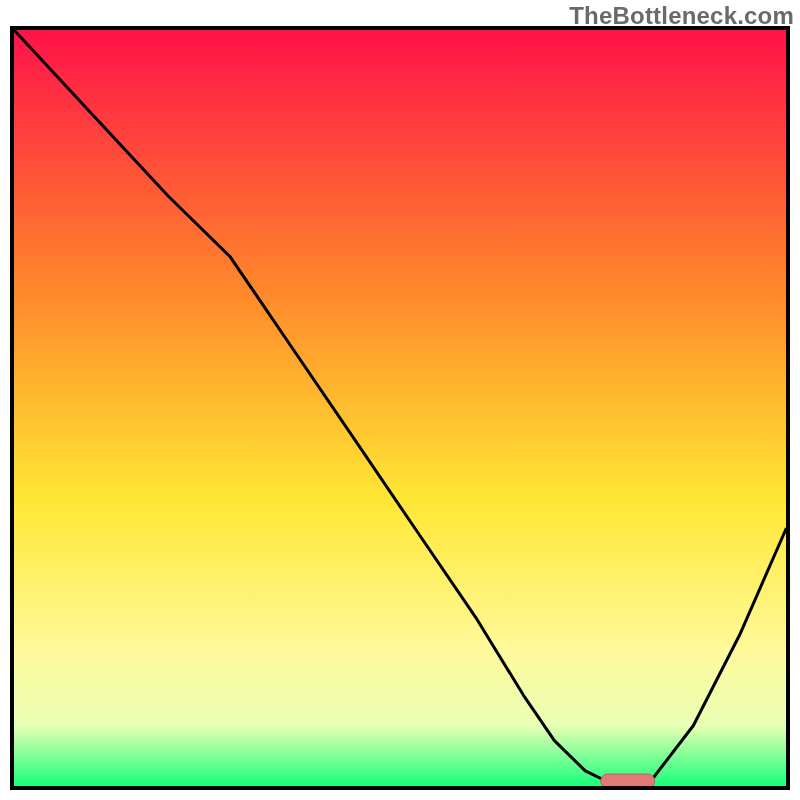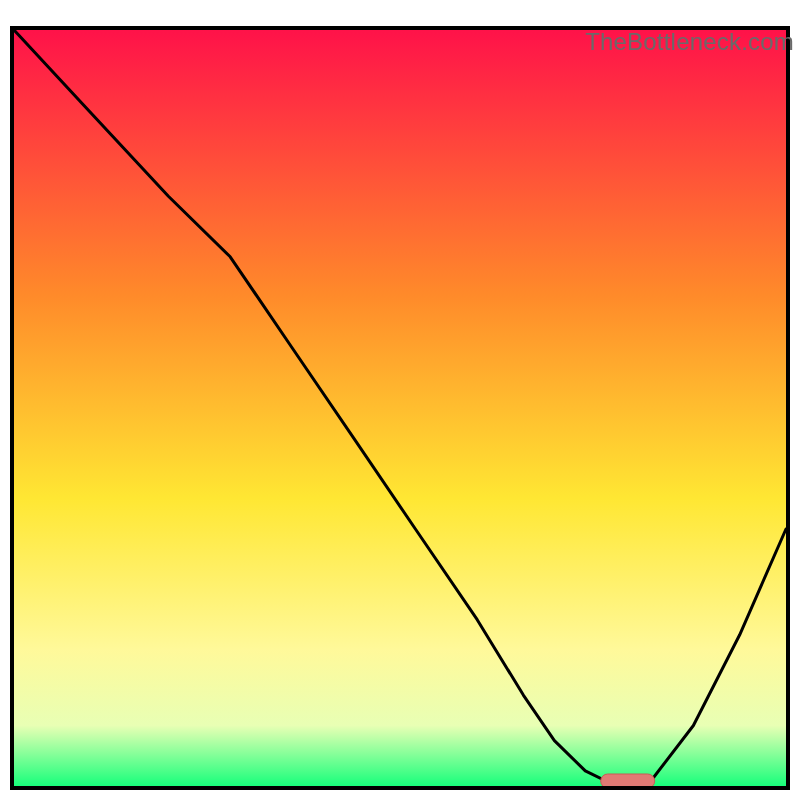--- a/index.html
+++ b/index.html
@@ -17,24 +17,23 @@
     height: 800px;
   }
   svg {
     display: block;
   }
   #watermark {
     position: absolute;
     top: 2px;
     right: 6px;
     font-size: 24px;
-    font-weight: 400;
+    font-weight: 700;
     color: #6a6a6a;
     letter-spacing: 0.2px;
-    margin-top: 26px;
   }
 </style>
 </head>
 <body>
 <div id="container">
 
 <svg id="chart-svg" width="800" height="800" viewBox="0 0 800 800">
   <defs>
     <linearGradient id="bg-grad" x1="0" y1="0" x2="0" y2="1">
       <stop id="g0" offset="0%" stop-color="#ff1249"></stop>

